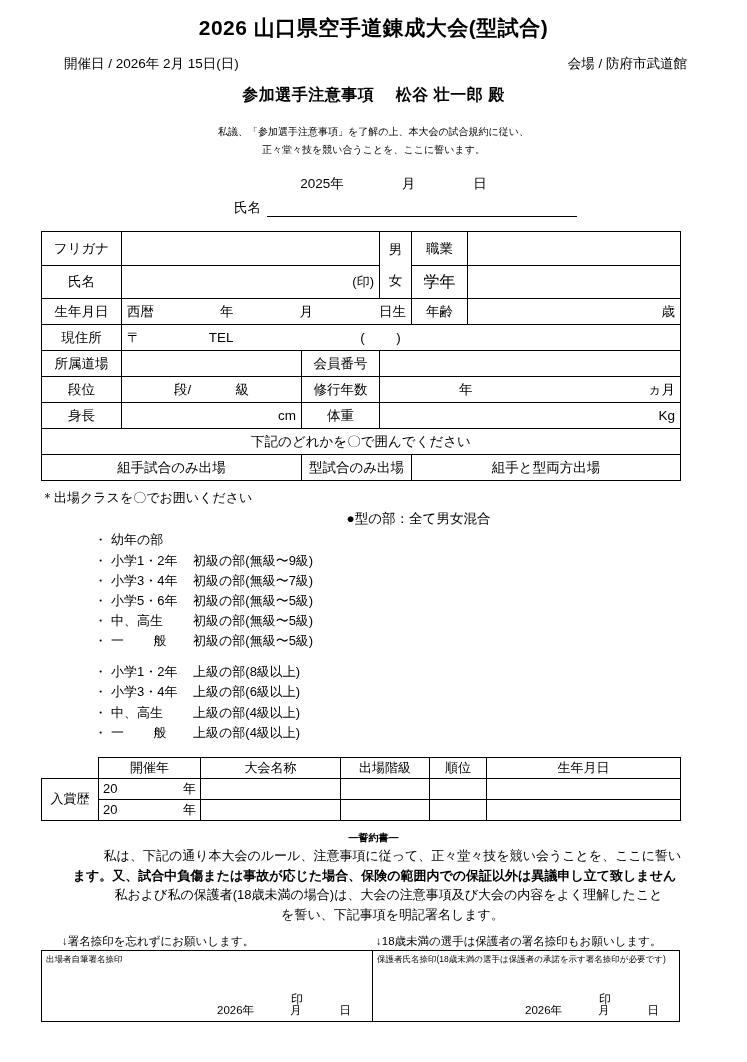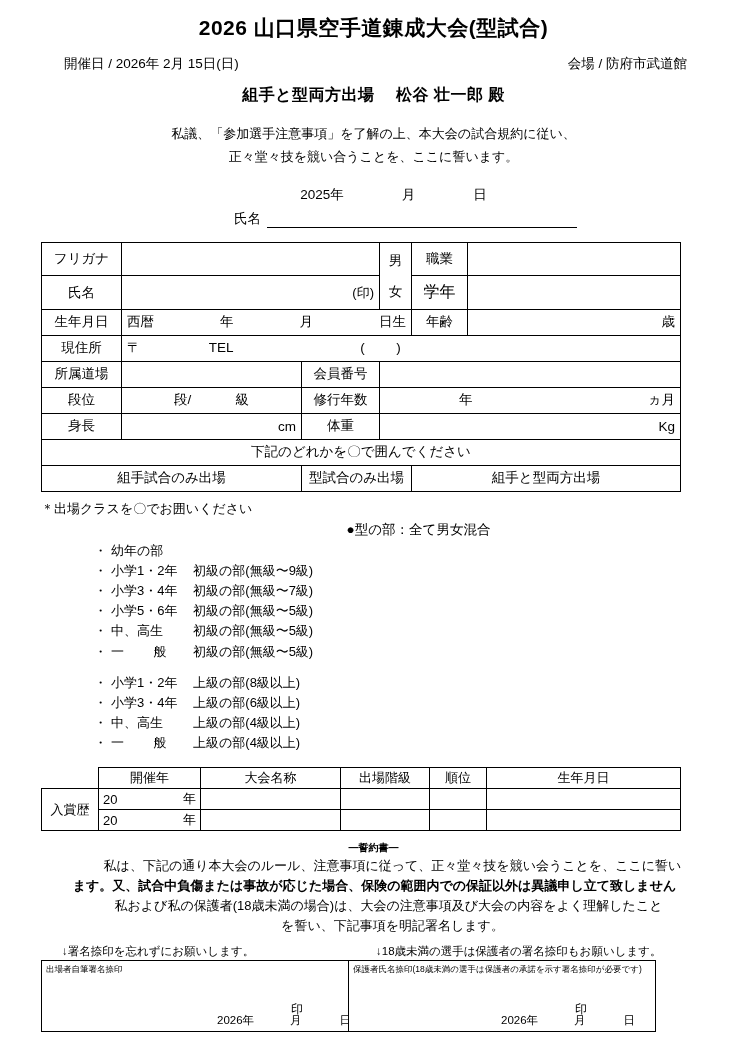--- a/index.html
+++ b/index.html
@@ -32,21 +32,21 @@
     margin: 14px 0 0 0;
     padding: 0 24px 0 28px;
   }
   .chair-row {
     text-align: center;
     font-size: 16px;
     font-weight: bold;
     margin: 12px 0 0 0;
     letter-spacing: .5px;
   }
-  .pledge-lines { text-align: center; font-size: 13px; margin-top: 17px; line-height: 1.75; }
+  .pledge-lines { text-align: center; font-size: 10px; margin-top: 17px; line-height: 1.75; }
 
   .date-line {
     display: flex;
     justify-content: center;
     gap: 58px;
     font-size: 13.5px;
     margin-top: 17px;
     padding-left: 40px;
   }
   .name-line {
@@ -104,21 +104,21 @@
   .ob2 { padding-left: 2px; font-weight: bold; }
   .ob3 { padding-left: 30px; }
   .ob4 { padding-left: 38px; }
 
   
   .sig-notes { display: flex; margin-top: 9px; font-size: 11.5px; }
   .sig-notes .n1 { width: 335px; padding-left: 26px; }
   .sig-notes .n2 { padding-left: 5px; }
   .sig-wrap { display: flex; width: 639px; margin: 1px 0 0 5px; }
   .sig-box { border: 1.3px solid #000; height: 72px; position: relative; }
-  .sig-box.left { width: 308px; }
+  .sig-box.left { width: 332px; }
   .sig-box.right { width: 307px; border-left: none; }
   .sig-box .cap { font-size: 8.5px; position: absolute; top: 3px; left: 4px; white-space: nowrap; }
   .sig-box .ink { position: absolute; font-size: 12px; }
   .sig-box.left .ink { top: 40px; left: 249px; }
   .sig-box.right .ink { top: 40px; left: 226px; }
   .sig-box .dt { position: absolute; bottom: 3px; font-size: 11.5px; white-space: nowrap; margin-top: 26px; }
   .sig-box.left .dt { left: 175px; }
   .sig-box.right .dt { left: 152px; }
   .sig-box .dt .m { padding-left: 36px; }
   .sig-box .dt .d { padding-left: 38px; }
@@ -128,21 +128,21 @@
 
 <div class="page">
 
   <div class="doc-title">2026  山口県空手道錬成大会(型試合)</div>
 
   <div class="meta-row">
     <span>開催日  /  2026年  2月  15日(日)</span>
     <span>会場  /  防府市武道館</span>
   </div>
 
-  <div class="chair-row">組手と型両方出場　 松谷  壮一郎 殿</div>
+  <div class="chair-row">参加選手注意事項　 松谷  壮一郎 殿</div>
 
   <div class="pledge-lines">
     <div>私議、「参加選手注意事項」を了解の上、本大会の試合規約に従い、</div>
     <div>正々堂々技を競い合うことを、ここに誓います。</div>
   </div>
 
   <div class="date-line">
     <span>2025年</span>
     <span>月</span>
     <span>日</span>

